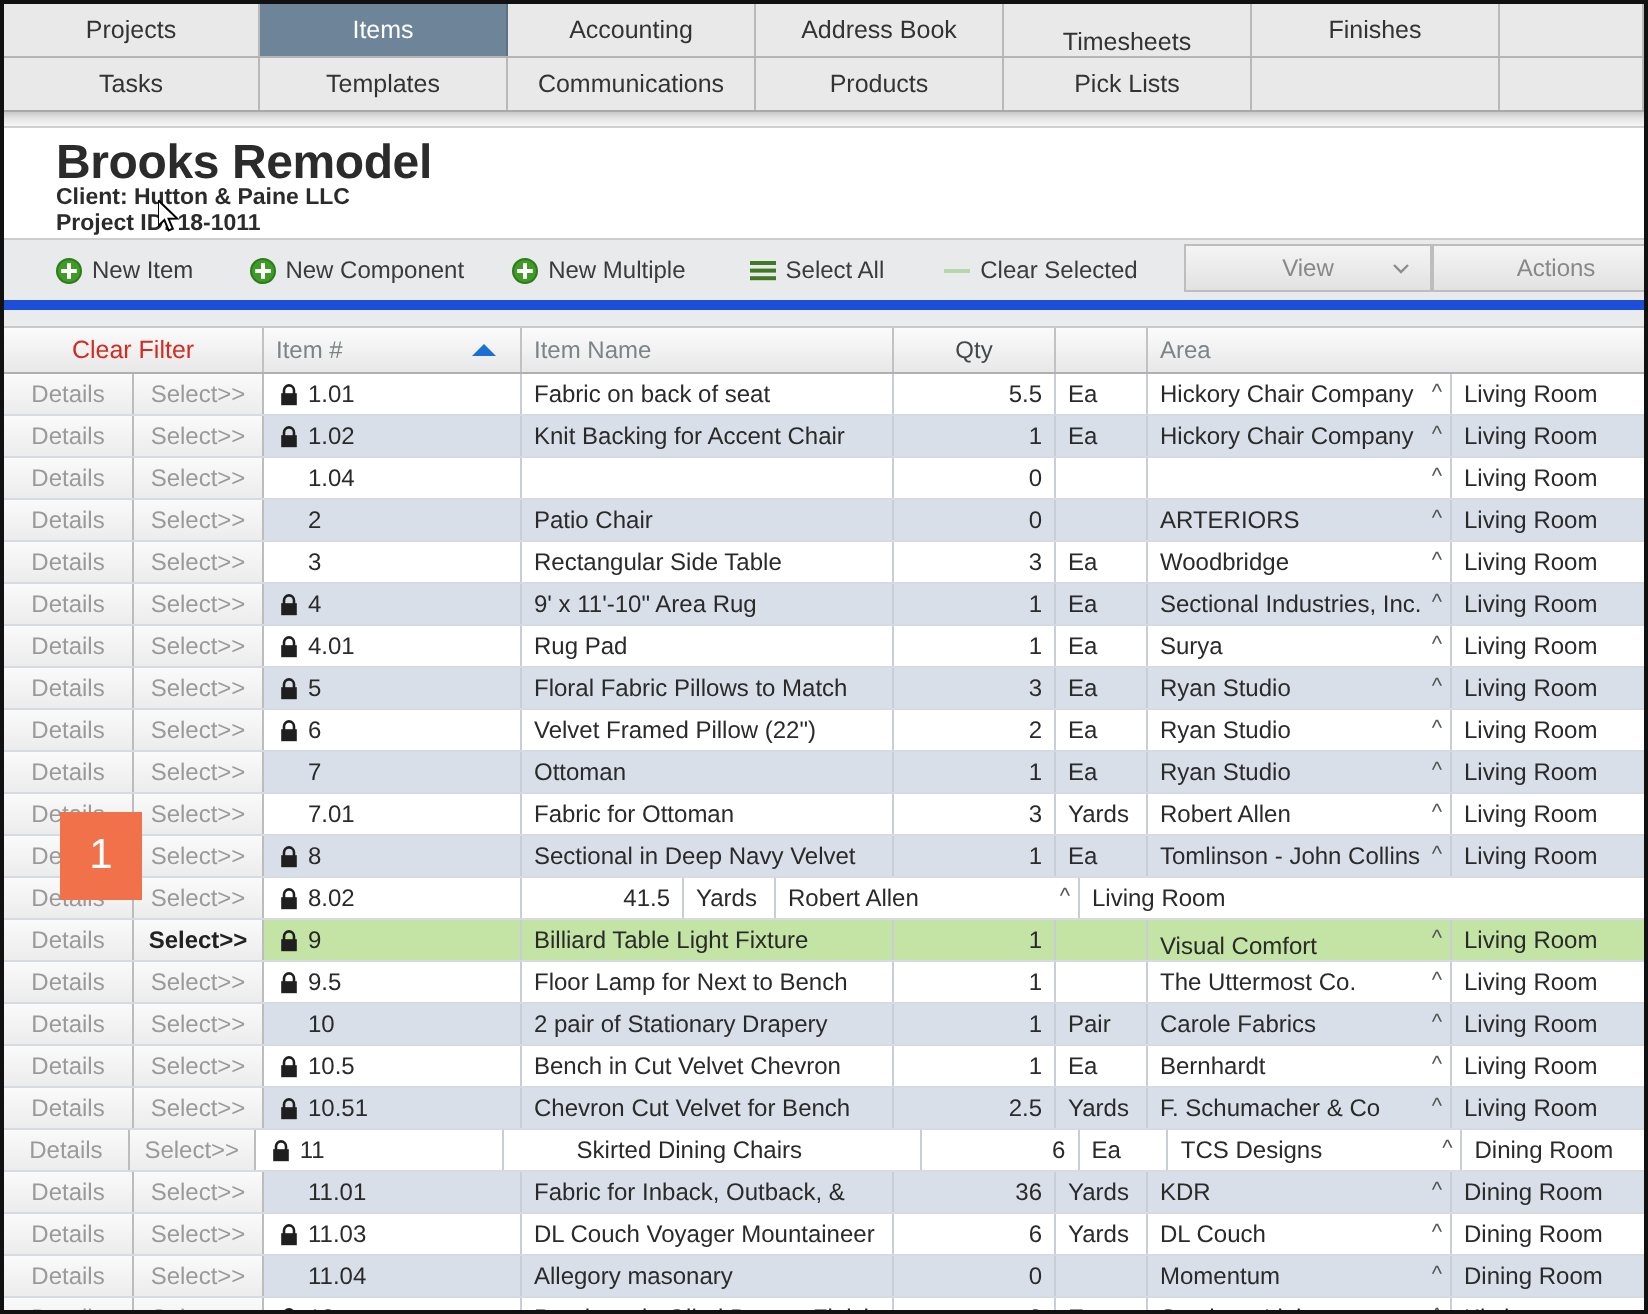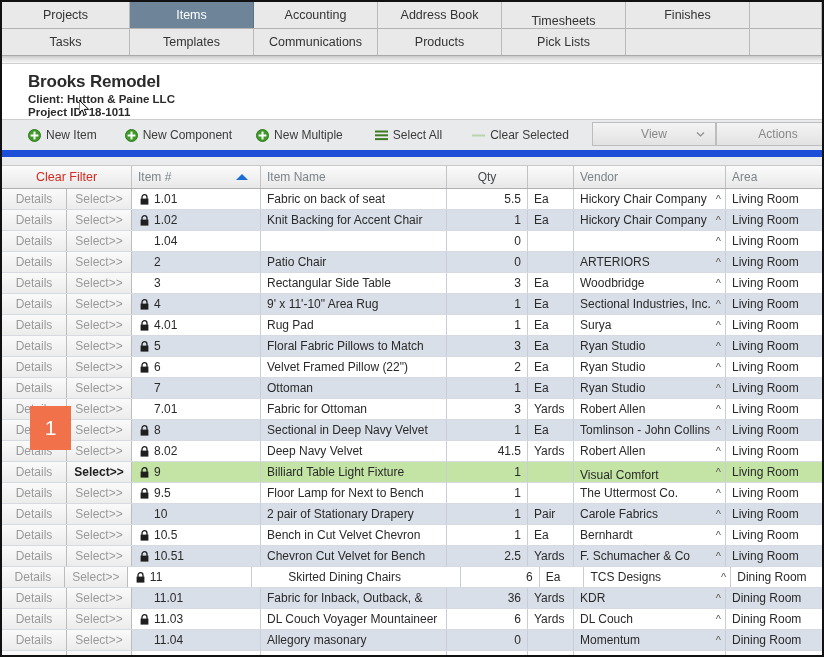--- a/index.html
+++ b/index.html
@@ -56,41 +56,41 @@
 
   
   .projhdr {
     height: 55px;
     padding: 6px 0 0 26px;
     box-sizing: border-box;
     background: #ffffff;
     position: relative;
   }
   .proj-title {
-    font-size: 17px; font-weight: bold; color: #2b2b2b;
+    font-size: 24px; font-weight: bold; color: #2b2b2b;
     letter-spacing: -0.2px;
     line-height: 23px;
   }
   .proj-sub {
     font-size: 11.5px; font-weight: bold; color: #2b2b2b;
     line-height: 13px;
   }
   .cursor-arrow {
     position: absolute;
     left: 77px; top: 98px;
     width: 11px; height: 17px;
     pointer-events: none;
   }
 
   
   .toolbar {
     height: 30px;
     background: #e9eaec;
     border-top: 1px solid #cdcdcd;
-    border-bottom: 7px solid #1d4ed8;
+    border-bottom: 5px solid #1d4ed8;
     display: flex; align-items: center;
     position: relative;
   }
   .tb-item {
     display: flex; align-items: center;
     gap: 5px;
     font-size: 12px;
     color: #3b3b3b;
     height: 30px;
     padding: 0 2px;
@@ -331,21 +331,20 @@
   <div class="grid">
     <div class="ghead">
       <div class="gh clearfilter" style="width:130px;">Clear Filter</div>
       <div class="gh" style="width:129px;">
         <span>Item #</span>
         <span class="sort-tri"></span>
       </div>
       <div class="gh" style="width:186px;">Item Name</div>
       <div class="gh center" style="width:81px;">Qty</div>
       <div class="gh" style="width:46px;"></div>
-      <div class="gh" style="width:152px;">Vendor</div>
       <div class="gh" style="width:94px; border-right:none;">Area</div>
     </div>
 
     <div class="gbody" id="gridbody">
         <div class="grow">
           <div class="gc btn" style="width: 65px;">Details</div>
           <div class="gc btn" style="width: 65px;">Select&gt;&gt;</div>
           <div class="gc itemno" style="width: 129px; padding-left: 8px;">
             <svg class="lock" viewBox="0 0 9 11">
               <path d="M2 5 L2 3.2 A2.5 2.5 0 0 1 7 3.2 L7 5" fill="none" stroke="#1f1f1f" stroke-width="1.3"></path>
@@ -559,21 +558,20 @@
         <div class="grow">
           <div class="gc btn" style="width: 65px;">Details</div>
           <div class="gc btn" style="width: 65px;">Select&gt;&gt;</div>
           <div class="gc itemno" style="width: 129px; padding-left: 8px;">
             <svg class="lock" viewBox="0 0 9 11">
               <path d="M2 5 L2 3.2 A2.5 2.5 0 0 1 7 3.2 L7 5" fill="none" stroke="#1f1f1f" stroke-width="1.3"></path>
               <rect x="0.6" y="4.6" width="7.8" height="6" fill="#1f1f1f"></rect>
             </svg>
             <span class="itemtext">8.02</span>
           </div>
-          <div class="gc" style="width: 186px;">Deep Navy Velvet</div>
           <div class="gc num" style="width: 81px;">41.5</div>
           <div class="gc" style="width: 46px;">Yards</div>
           <div class="gc vendor" style="width: 152px;">
             <span>Robert Allen</span>
             <span class="vcaret">^</span>
           </div>
           <div class="gc" style="width: 94px; border-right: none;">Living Room</div>
         </div>
         <div class="grow sel">
           <div class="gc btn" style="width: 65px;">Details</div>

